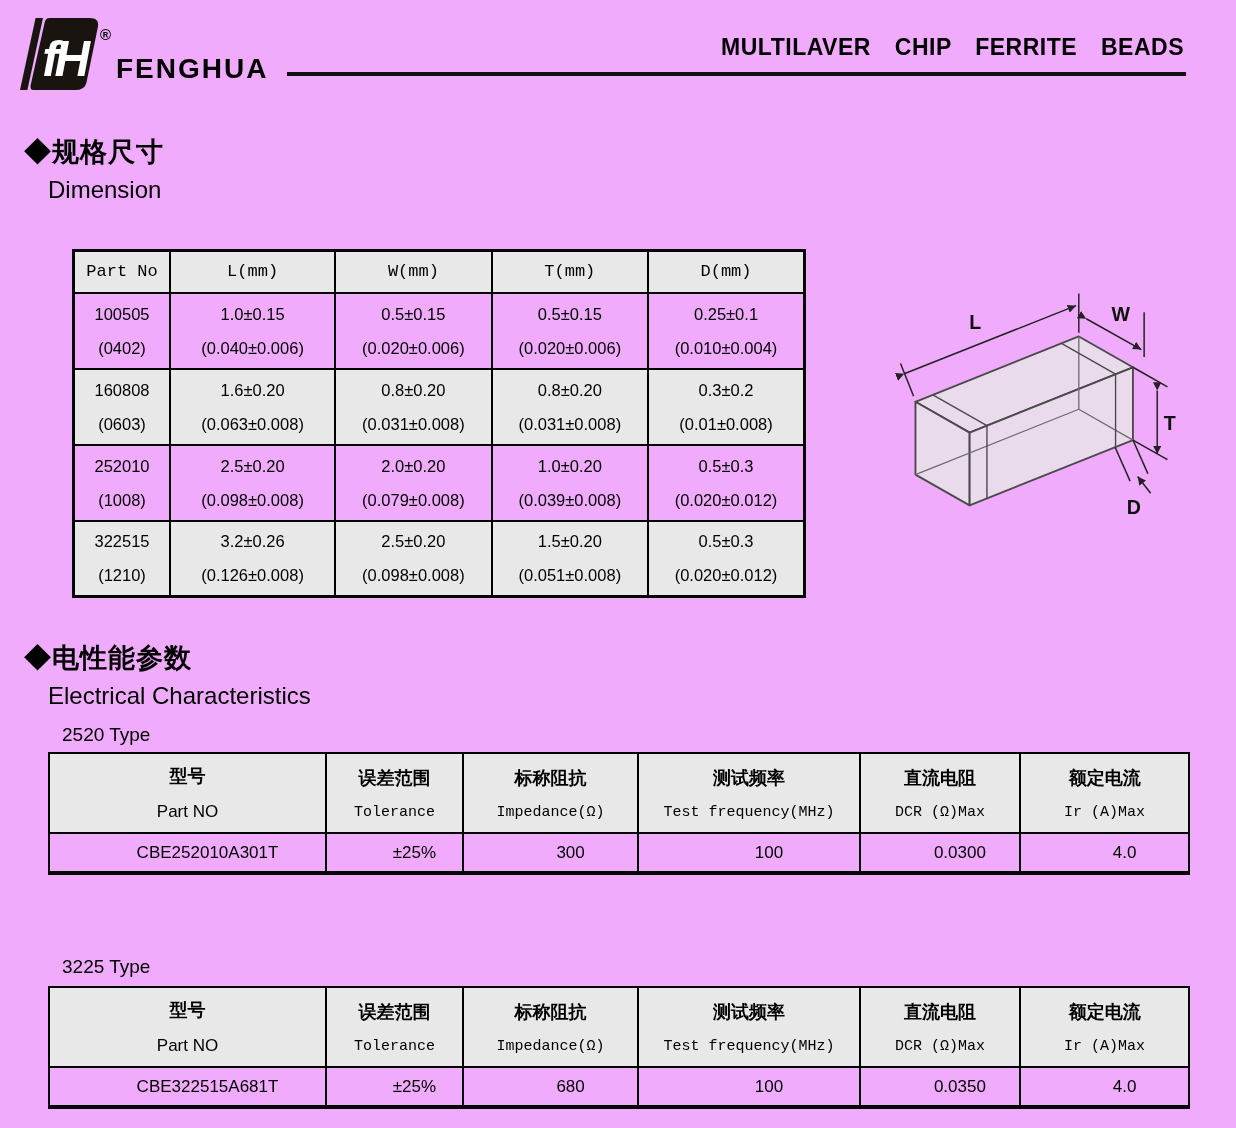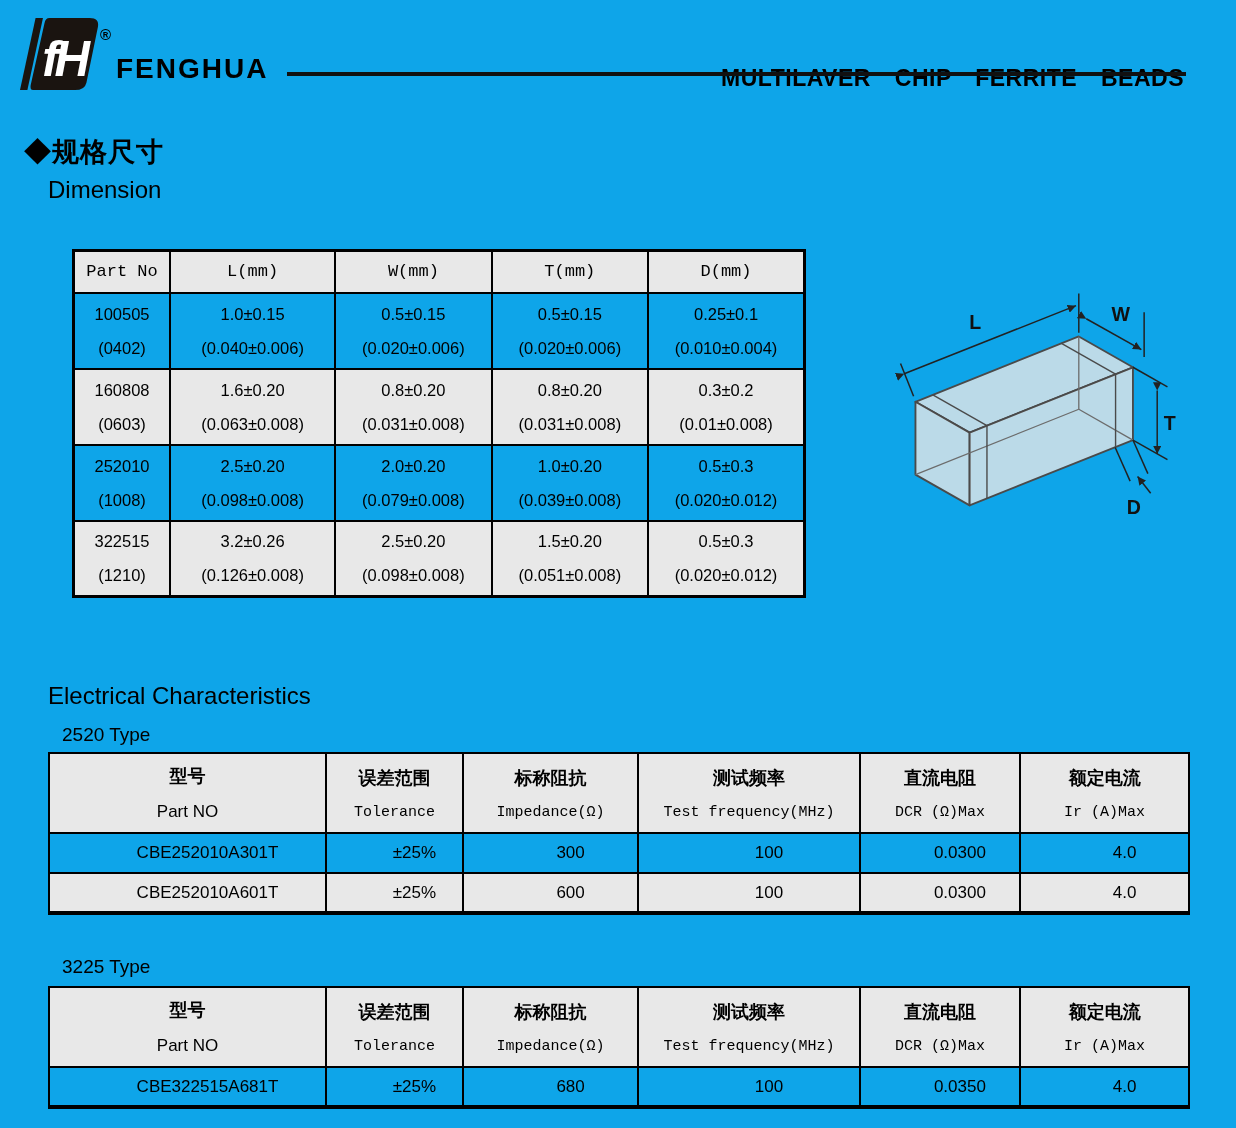--- a/index.html
+++ b/index.html
@@ -1,25 +1,25 @@
 <!DOCTYPE html>
 <html><head>
 <meta charset="utf-8">
 <style>
   * { margin:0; padding:0; box-sizing:border-box; }
   html,body { background:#ffffff; }
   body { font-family:"Liberation Sans", sans-serif; color:#000; }
-  .page { position:relative; width:1236px; height:1128px; background:#0ea5e9; overflow:hidden; }
+  .page { position:relative; width:1236px; height:1128px; background:#f0abfc; overflow:hidden; }
 
   
   .logo-mark { position:absolute; left:20px; top:10px; width:82px; height:88px; }
   .reg-mark  { position:absolute; left:100px; top:26px; font-size:15px; font-weight:bold; }
   .brand-cn  { position:absolute; left:116px; top:14px; font-size:31px; font-weight:bold; letter-spacing:3px; }
   .brand-en  { position:absolute; left:116px; top:53px; font-size:28px; font-weight:600; letter-spacing:2px; }
-  .doc-title { position:absolute; right:52px; top:34px; font-size:23px; font-weight:bold; word-spacing:17px; letter-spacing:.5px; white-space:nowrap;margin-top:31px; }
+  .doc-title { position:absolute; right:52px; top:34px; font-size:23px; font-weight:bold; word-spacing:17px; letter-spacing:.5px; white-space:nowrap; }
   .head-rule { position:absolute; left:287px; top:72px; width:899px; height:4px; background:#111; }
 
   
   .sec-cn   { position:absolute; font-size:27px; font-weight:bold; letter-spacing:1px; }
   .sec-en   { position:absolute; font-size:24px; }
   .type-lbl { position:absolute; font-size:19px; }
 
   
   .dim-table { position:absolute; left:72px; top:249px; width:734px;
                border-collapse:collapse; border:3px solid #000; table-layout:fixed; }
@@ -213,20 +213,21 @@
       <line x1="290" y1="216" x2="276" y2="198" marker-end="url(#ah)"></line>
     </g>
     <g font-family="Liberation Sans, sans-serif" font-size="21" font-weight="bold" fill="#111">
       <text x="102" y="40" text-anchor="middle">L</text>
       <text x="258" y="31" text-anchor="middle">W</text>
       <text x="304" y="148" text-anchor="start">T</text>
       <text x="272" y="238" text-anchor="middle">D</text>
     </g>
   </svg>
 
+  <div class="sec-cn" style="left:24px; top:640px;">◆电性能参数</div>
   <div class="sec-en" style="left:48px; top:682px;">Electrical Characteristics</div>
 
   <div class="type-lbl" style="left:62px; top:724px;">2520 Type</div>
 
   <table class="elec t2520">
     <colgroup>
         <col class="e-part">
         <col class="e-tol">
         <col class="e-imp">
         <col class="e-freq">
@@ -263,28 +264,20 @@
     </thead>
     <tbody>
       <tr>
         <td>CBE252010A301T</td>
         <td>±25%</td>
         <td>300</td>
         <td>100</td>
         <td>0.0300</td>
         <td>4.0</td>
       </tr>
-      <tr>
-        <td>CBE252010A601T</td>
-        <td>±25%</td>
-        <td>600</td>
-        <td>100</td>
-        <td>0.0300</td>
-        <td>4.0</td>
-      </tr>
     </tbody>
   </table>
 
   <div class="type-lbl" style="left:62px; top:956px;">3225 Type</div>
 
   <table class="elec t3225">
     <colgroup>
         <col class="e-part">
         <col class="e-tol">
         <col class="e-imp">

